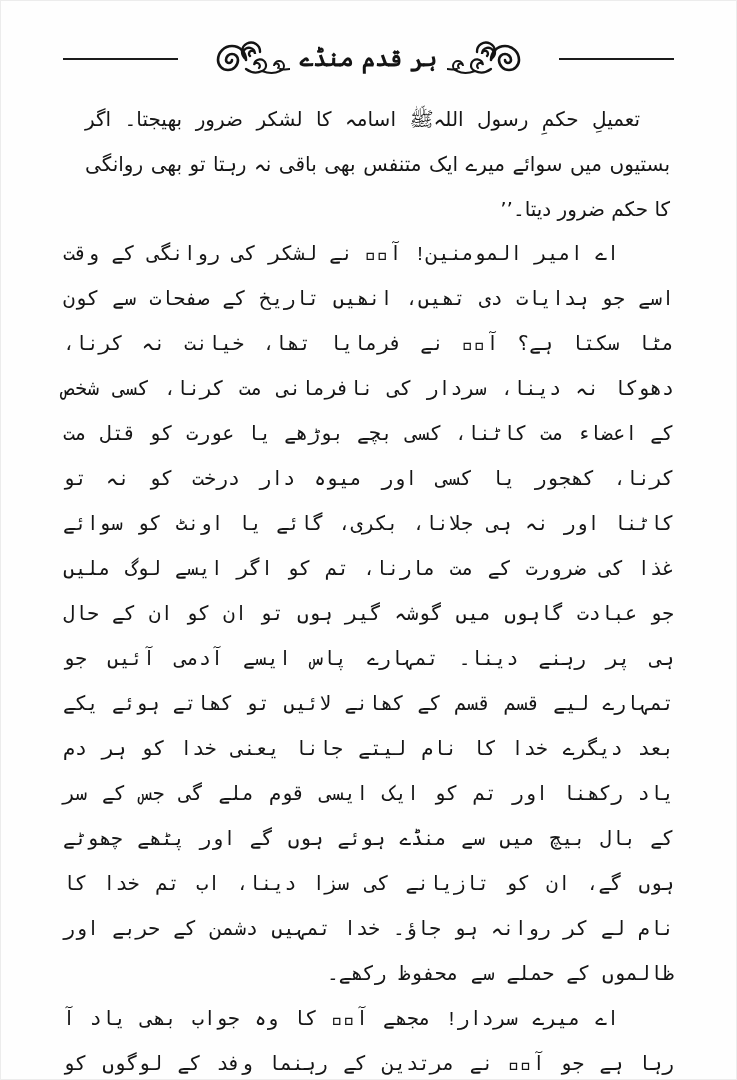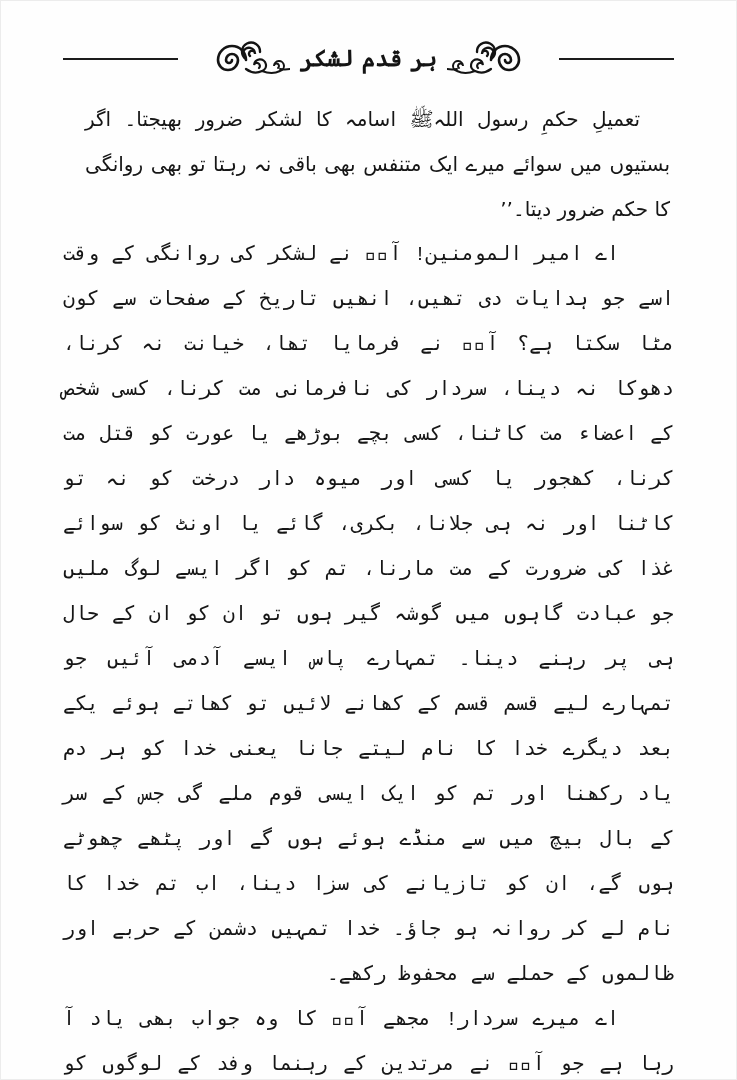--- a/index.html
+++ b/index.html
@@ -98,21 +98,21 @@
   <header class="page-header">
     <div class="header-rule"></div>
     <div class="ornament">
       <svg class="swirl" width="104" height="46" viewBox="0 0 104 46" fill="none">
         <path d="M44 25 a14 14 0 1 1 28 0 a10 10 0 1 1 -20 0 a6 6 0 1 1 12 0 a3 3 0 1 1 -6 0" stroke="#141414" stroke-width="2.6" stroke-linecap="round"></path>
         <path d="M30 17 a9 9 0 1 1 14 7 a6 6 0 1 0 -9 -5 a3 3 0 1 1 5 2" stroke="#141414" stroke-width="2.4" stroke-linecap="round"></path>
         <path d="M44 34 q-8 6 -16 2 a6 6 0 1 1 8 -6 a3 3 0 1 0 -5 3" stroke="#141414" stroke-width="2.2" stroke-linecap="round"></path>
         <path d="M28 36 q-10 4 -18 0 a5 5 0 1 1 6 -5 a2.5 2.5 0 1 0 -4 2" stroke="#141414" stroke-width="2" stroke-linecap="round"></path>
         <path d="M10 34 q-5 1 -10 0" stroke="#141414" stroke-width="2" stroke-linecap="round"></path>
       </svg>
-      <span class="header-title">ہر قدم لشکر</span>
+      <span class="header-title">ہر قدم منڈے</span>
       <svg class="swirl flip" width="104" height="46" viewBox="0 0 104 46" fill="none">
         <path d="M44 25 a14 14 0 1 1 28 0 a10 10 0 1 1 -20 0 a6 6 0 1 1 12 0 a3 3 0 1 1 -6 0" stroke="#141414" stroke-width="2.6" stroke-linecap="round"></path>
         <path d="M30 17 a9 9 0 1 1 14 7 a6 6 0 1 0 -9 -5 a3 3 0 1 1 5 2" stroke="#141414" stroke-width="2.4" stroke-linecap="round"></path>
         <path d="M44 34 q-8 6 -16 2 a6 6 0 1 1 8 -6 a3 3 0 1 0 -5 3" stroke="#141414" stroke-width="2.2" stroke-linecap="round"></path>
         <path d="M28 36 q-10 4 -18 0 a5 5 0 1 1 6 -5 a2.5 2.5 0 1 0 -4 2" stroke="#141414" stroke-width="2" stroke-linecap="round"></path>
         <path d="M10 34 q-5 1 -10 0" stroke="#141414" stroke-width="2" stroke-linecap="round"></path>
       </svg>
     </div>
   </header>
 

